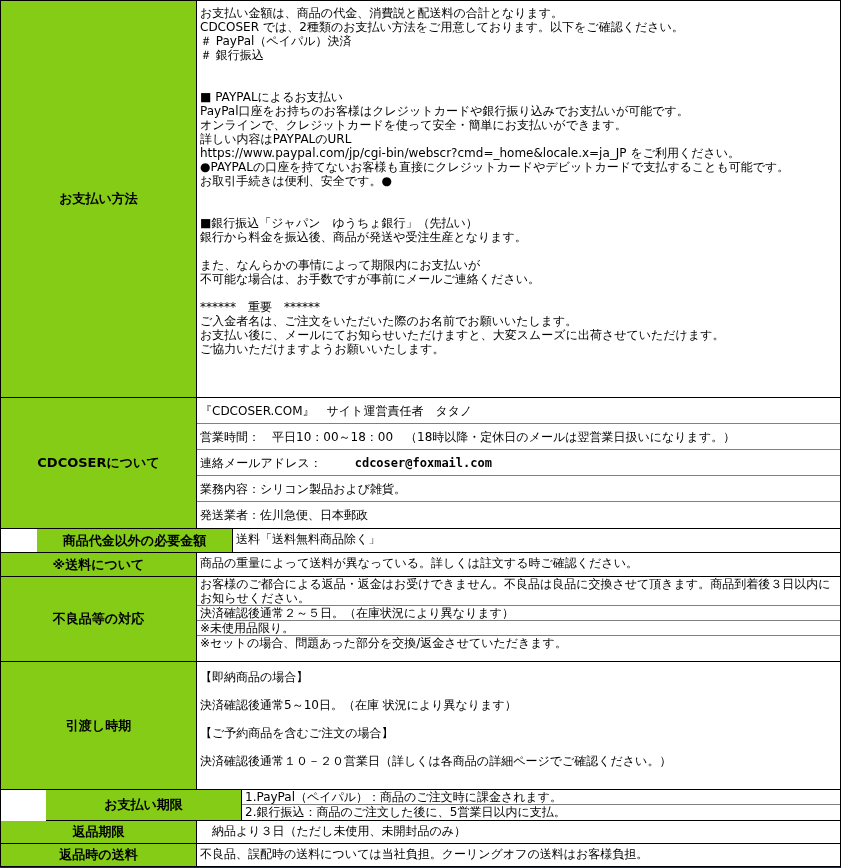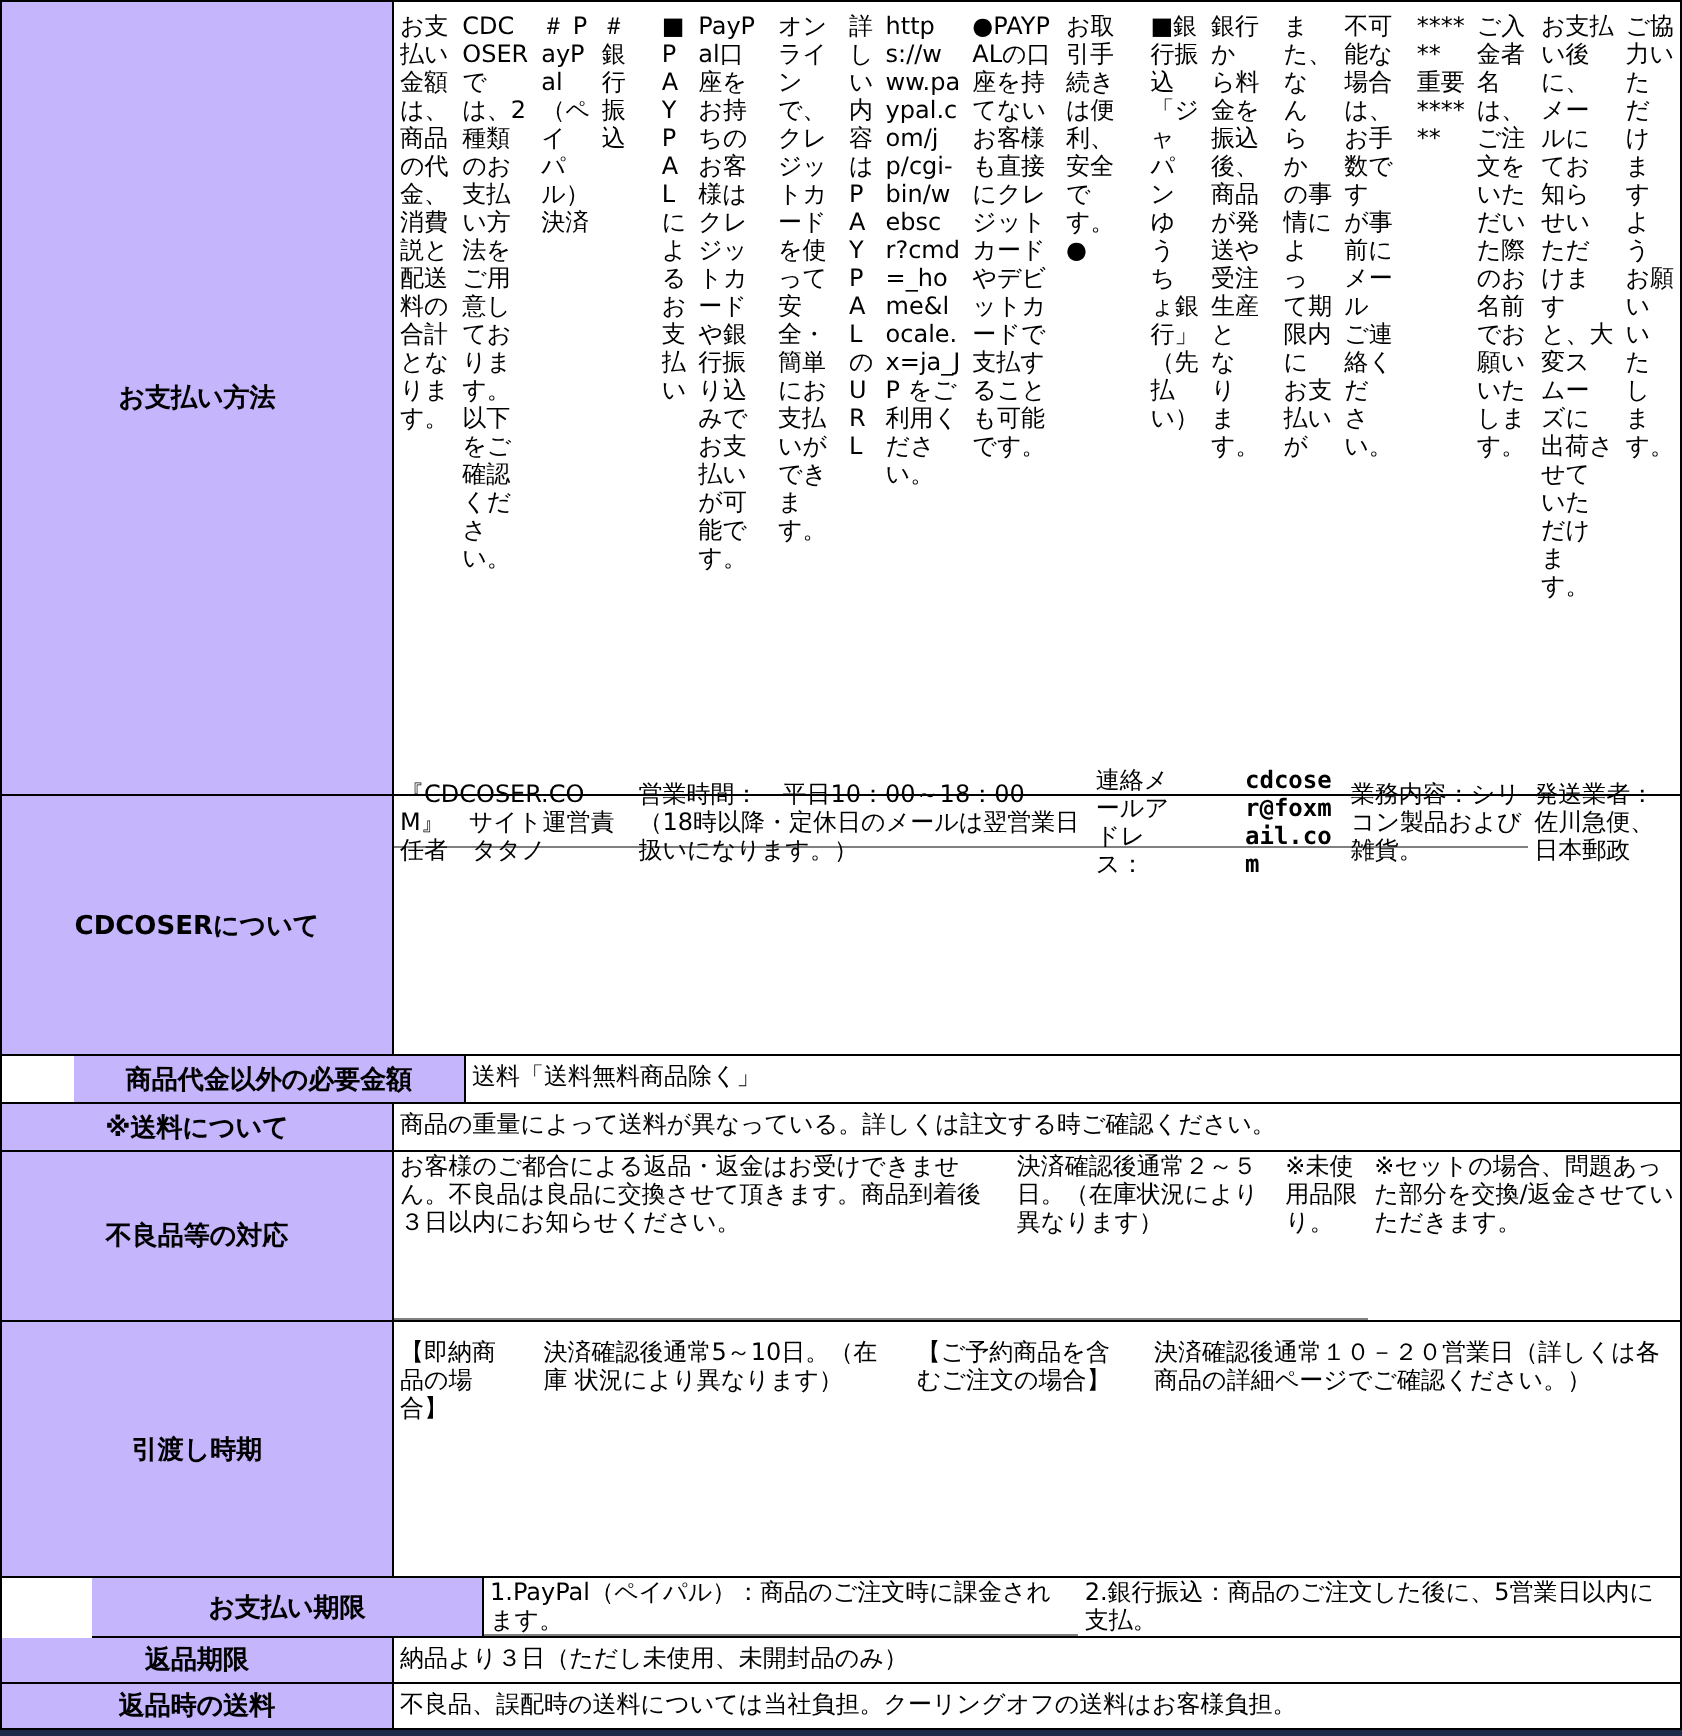--- a/index.html
+++ b/index.html
@@ -18,33 +18,33 @@
   }
   .row {
     display: flex;
     align-items: stretch;
     border-bottom: 1px solid #000000;
   }
   .label-cell {
     width: 196px;
     min-width: 196px;
     border-right: 1px solid #000000;
-    background: #c4b5fd;
+    background: #84cc16;
     display: flex;
     align-items: center;
     justify-content: center;
     text-align: center;
     font-weight: bold;
     font-size: 13px;
     padding: 2px;
   }
   .content-cell {
     flex: 1;
     display: flex;
-    flex-direction: row;
+    flex-direction: column;
     justify-content: flex-start;
     min-width: 0;
   }
   .line {
     line-height: 14px;
     min-height: 14px;
     padding: 0 3px;
     white-space: pre-wrap;
     word-break: break-all;
   }
@@ -70,21 +70,21 @@
   }
   .pad-top { padding-top: 5px; padding-bottom: 4px; }
   .row-pay       { min-height: 397px; }
   .row-about     { min-height: 130px; }
   .row-extra     { min-height: 24px; padding-left: 36px; }
   .row-shipfee   { min-height: 24px; }
   .row-defect    { min-height: 85px; }
   .row-delivery  { min-height: 128px; }
   .row-delivery .content-cell { padding-top: 8px; }
   .row-deadline  { min-height: 30px; margin-left: 45px; }
-  .row-return    { min-height: 22px; }
+  .row-return    { min-height: 22px; gap: 12px; }
   .row-returnship{ min-height: 20px; border-bottom: 1px solid #000000; }
   .single { padding-top: 3px; }
   .bottom-bar {
     width: 841px;
     height: 8px;
     background: #1c2b4a;
   }
 </style>
 </head>
 <body>

